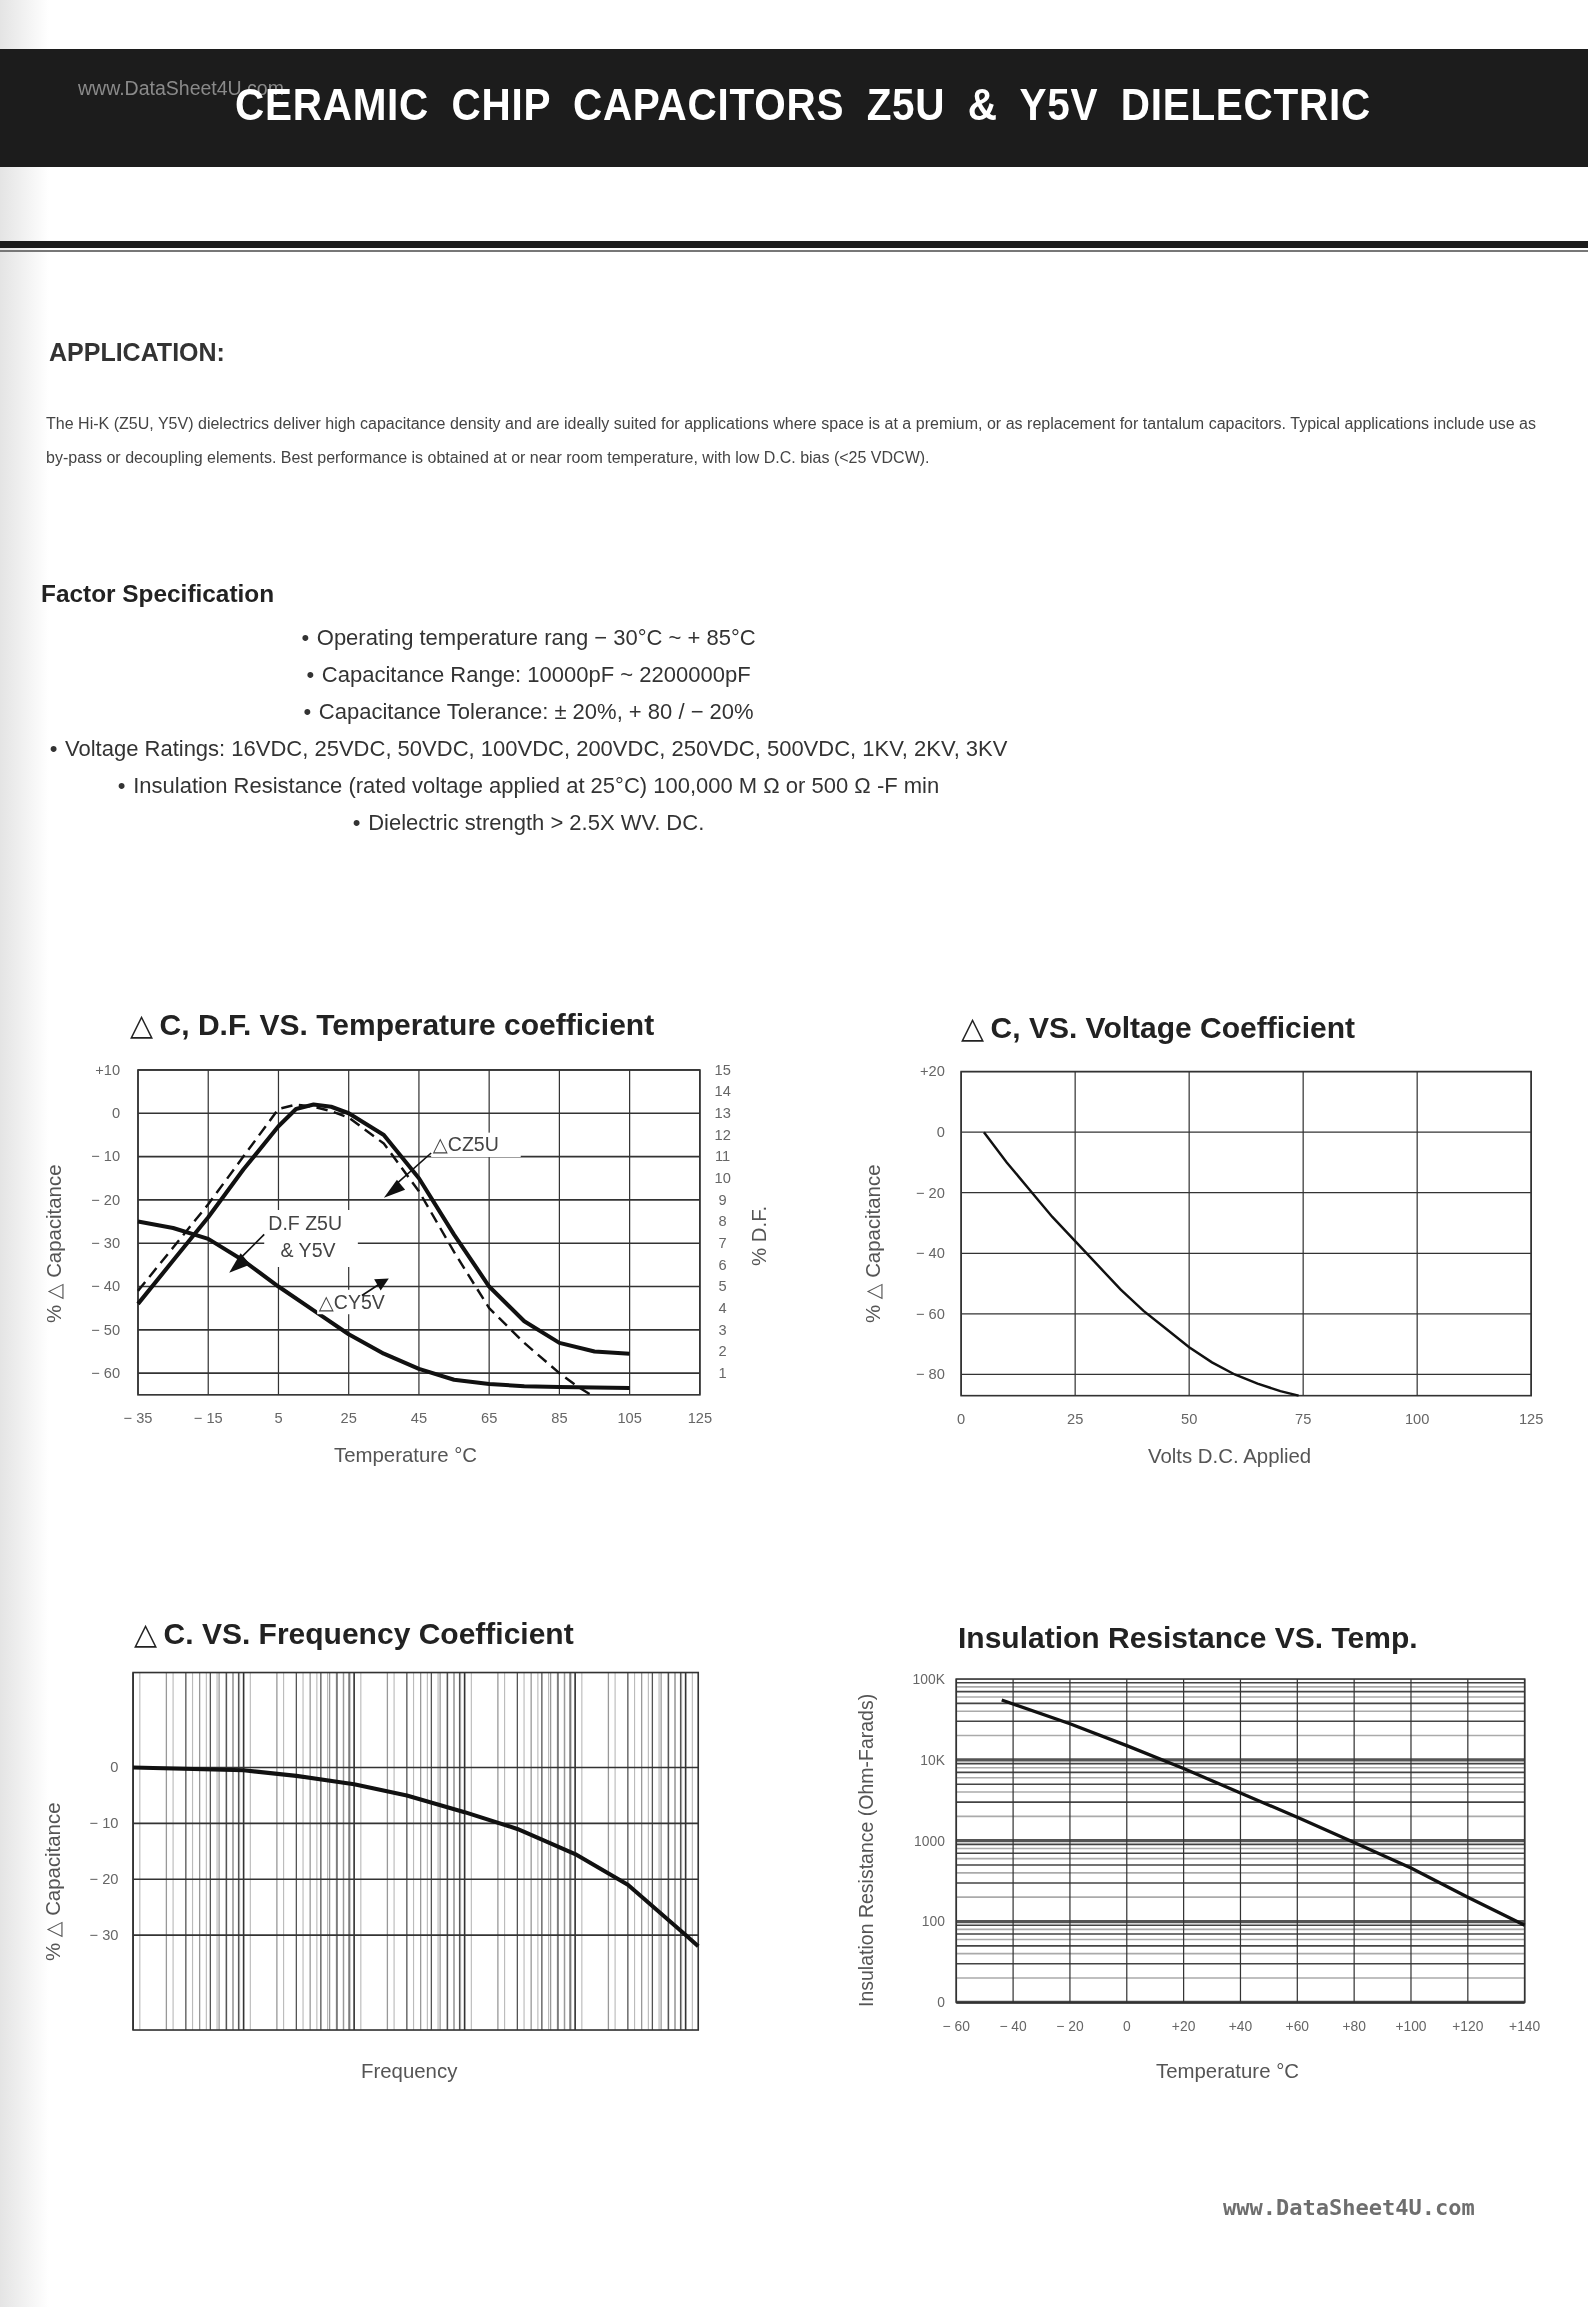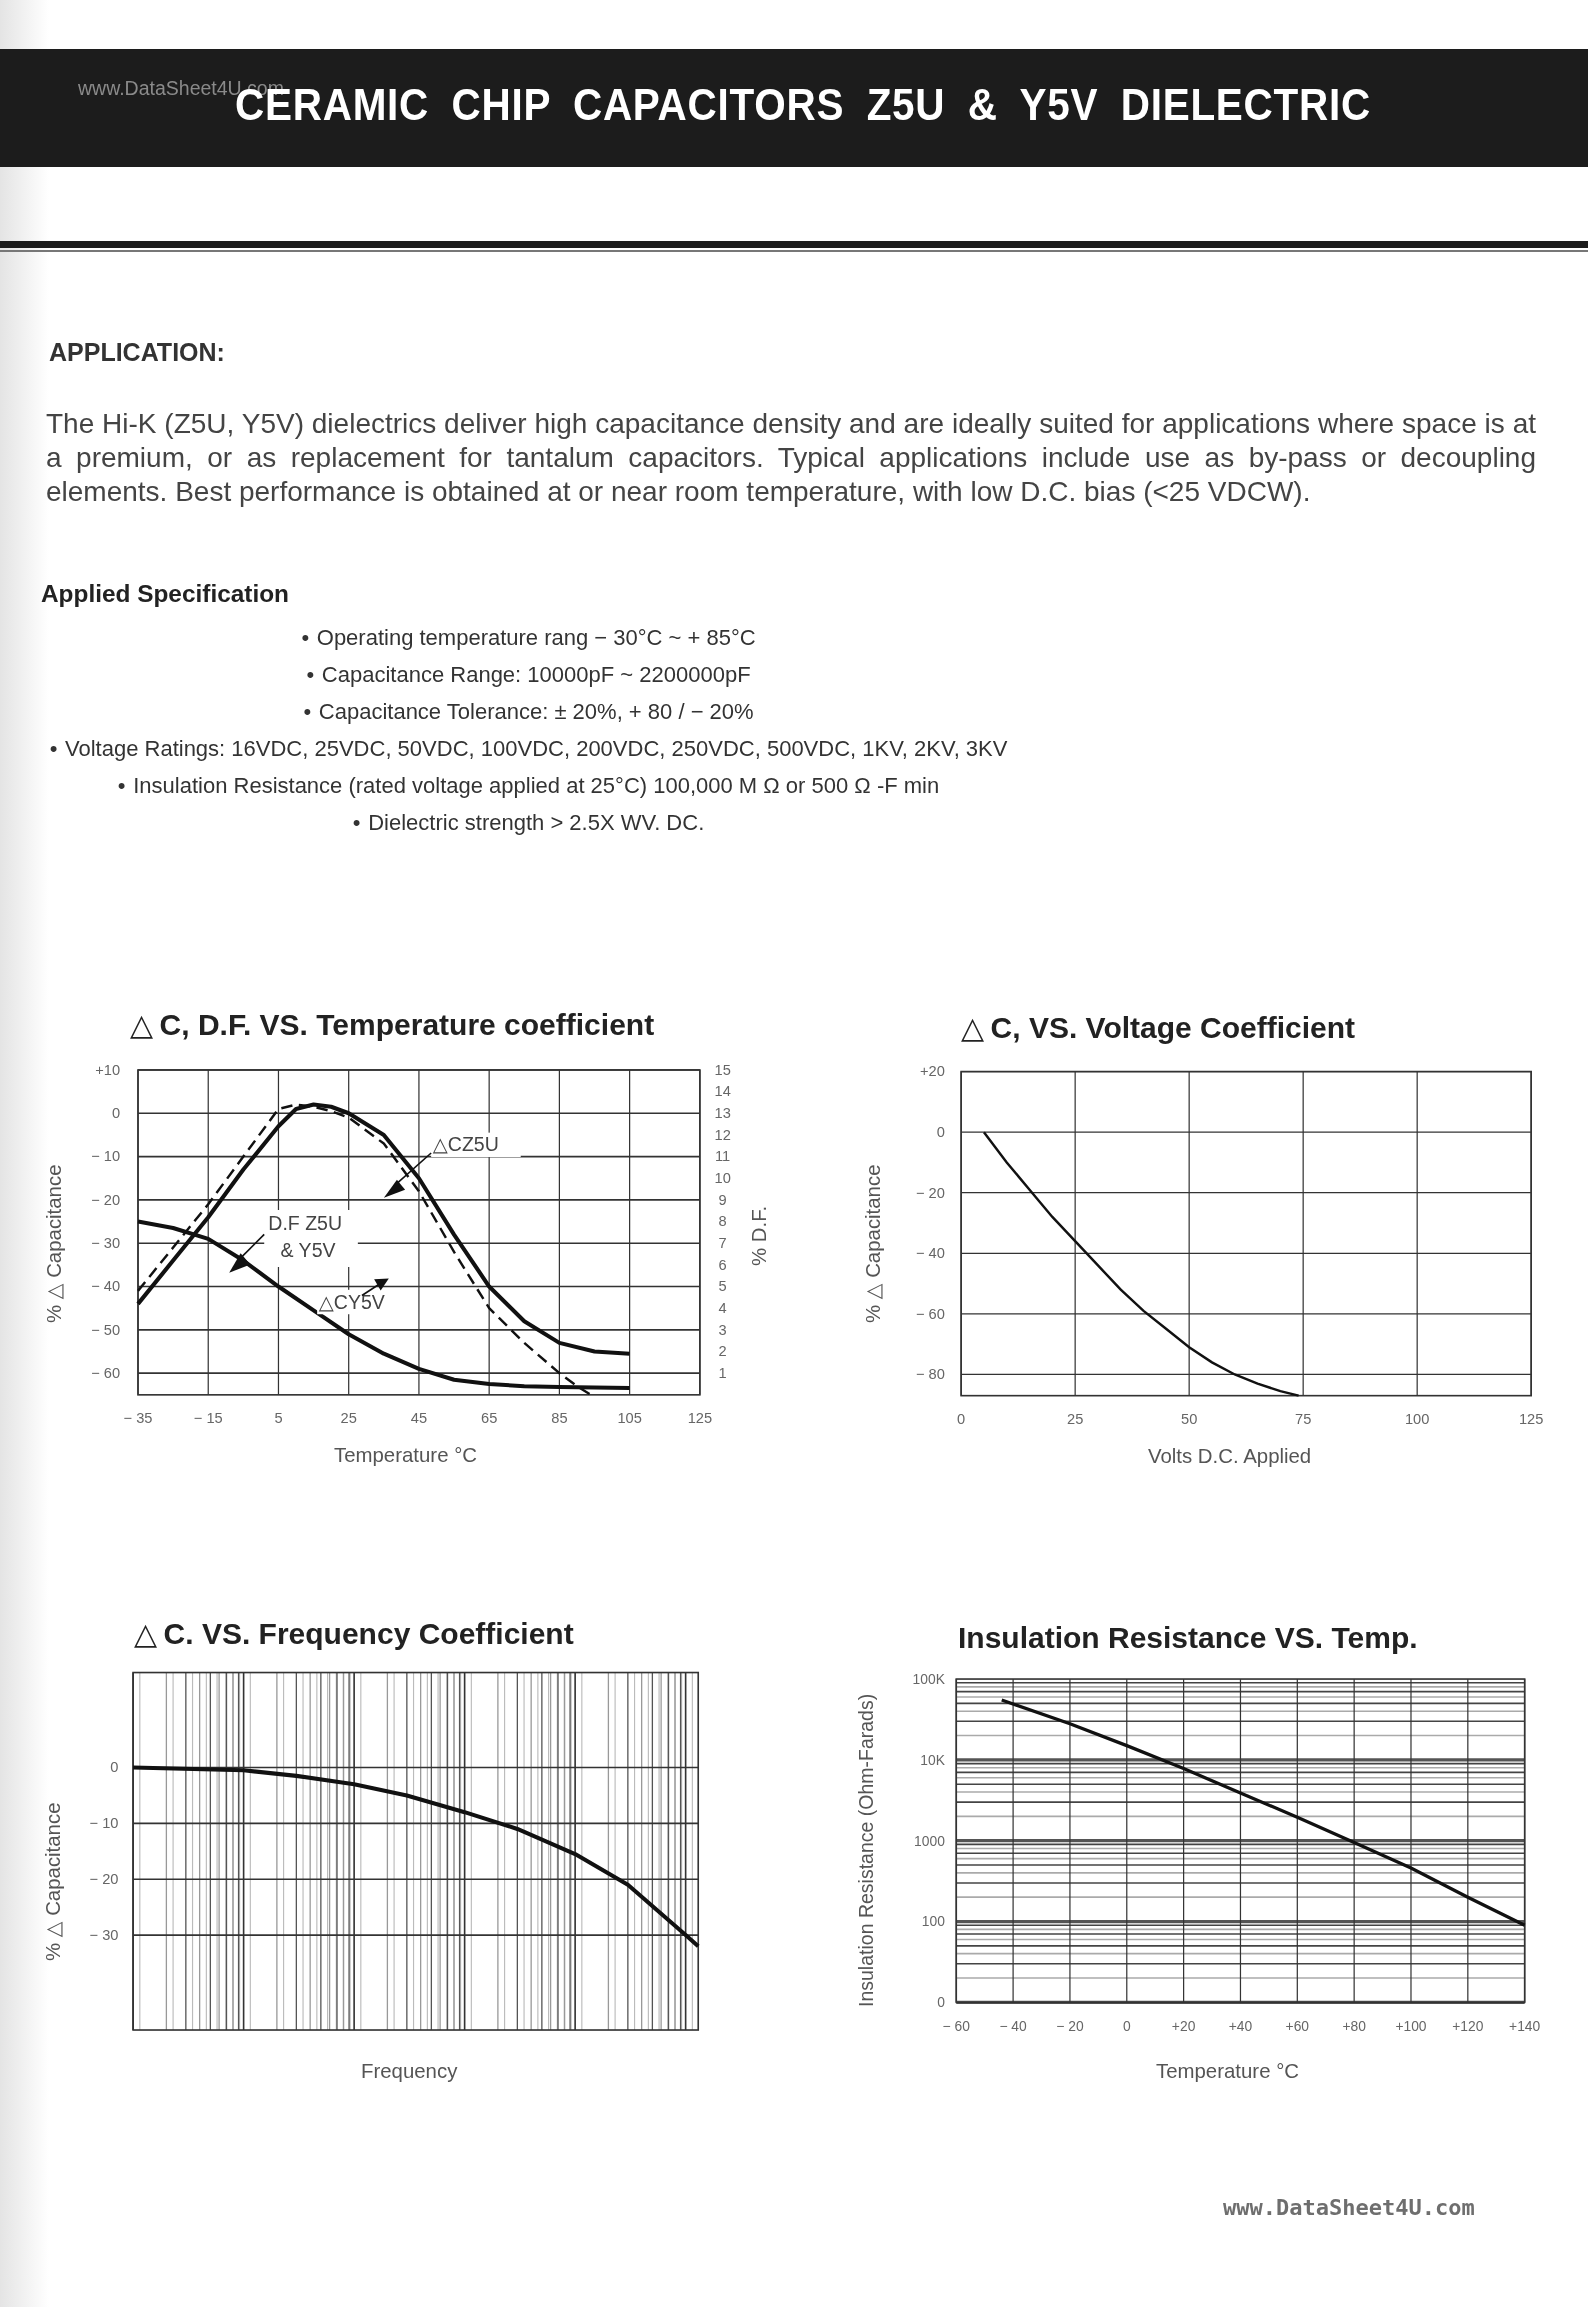--- a/index.html
+++ b/index.html
@@ -10,21 +10,21 @@
   .banner { position: absolute; left: 0; top: 49px; width: 1589px; height: 118px;
          background: #1c1c1c; }
   .banner-title { position: absolute; left: 235px; top: 31px; font-size: 44px; font-weight: bold;
          color: #ffffff; letter-spacing: 0.8px; transform: scaleX(0.92); transform-origin: left center;
          white-space: nowrap; word-spacing: 11.4px; }
   .watermark-top { position: absolute; left: 78px; top: 28px; font-size: 19.5px; color: #8a8a8a;
          white-space: nowrap; }
   .rule { position: absolute; left: 0; top: 241px; width: 1589px; height: 7.3px; background: #1c1c1c; }
   .rule2 { position: absolute; left: 0; top: 250px; width: 1589px; height: 2.4px; background: #777; }
   .sec-app { position: absolute; left: 49px; top: 338px; font-size: 25px; font-weight: bold; color: #333; }
-  .app-text { position: absolute; left: 46px; top: 407px; width: 1490px; font-size: 28px; line-height: 34px;
+  .app-text { position: absolute; left: 46px; top: 407px; width: 1490px; font-size: 16px; line-height: 34px;
          color: #444; text-align: justify; }
   .sec-gen { position: absolute; left: 41px; top: 580px; font-size: 24.4px; font-weight: bold; color: #222; }
   .spec-list { position: absolute; left: 42px; top: 619px; margin: 0; padding: 0; list-style: none; text-align: center; }
   .spec-list li { font-size: 22px; line-height: 37px; color: #333; white-space: nowrap; }
   .spec-list li .bullet { display: inline-block; width: 23px; }
   .chart { position: absolute; }
   .chart-title { position: absolute; font-size: 30px; font-weight: bold; color: #222; white-space: nowrap; }
   .chart-title .tri { font-weight: normal; margin-right: 6.5px; }
   .axis-title { position: absolute; font-size: 20.4px; color: #555; white-space: nowrap; }
   .yaxis-title { position: absolute; font-size: 20.4px; color: #555; white-space: nowrap;
@@ -41,21 +41,21 @@
 <div class="banner">
   <div class="watermark-top">www.DataSheet4U.com</div>
   <div class="banner-title">CERAMIC  CHIP  CAPACITORS  Z5U  &amp;  Y5V  DIELECTRIC</div>
 </div>
 <div class="rule"></div>
 <div class="rule2"></div>
 
 <div class="sec-app">APPLICATION:</div>
 <div class="app-text">The Hi-K (Z5U, Y5V) dielectrics deliver high capacitance density and are ideally suited for applications where space is at a premium, or as replacement for tantalum capacitors. Typical applications include use as by-pass or decoupling elements. Best performance is obtained at or near room temperature, with low D.C. bias (&lt;25 VDCW).</div>
 
-<div class="sec-gen">Applied Specification</div>
+<div class="sec-gen">Factor Specification</div>
 <ul class="spec-list">
   <li><span class="bullet">•</span><span>Operating temperature rang − 30°C ~ + 85°C</span></li>
   <li><span class="bullet">•</span><span>Capacitance Range: 10000pF ~ 2200000pF</span></li>
   <li><span class="bullet">•</span><span>Capacitance Tolerance: ± 20%, + 80 / − 20%</span></li>
   <li><span class="bullet">•</span><span>Voltage Ratings: 16VDC, 25VDC, 50VDC, 100VDC, 200VDC, 250VDC, 500VDC, 1KV, 2KV, 3KV</span></li>
   <li><span class="bullet">•</span><span>Insulation Resistance (rated voltage applied at 25°C) 100,000 M Ω or 500 Ω -F min</span></li>
   <li><span class="bullet">•</span><span>Dielectric strength &gt; 2.5X WV. DC.</span></li>
 </ul>
 
 <div class="chart-title" style="left:130px; top:1007px;">

